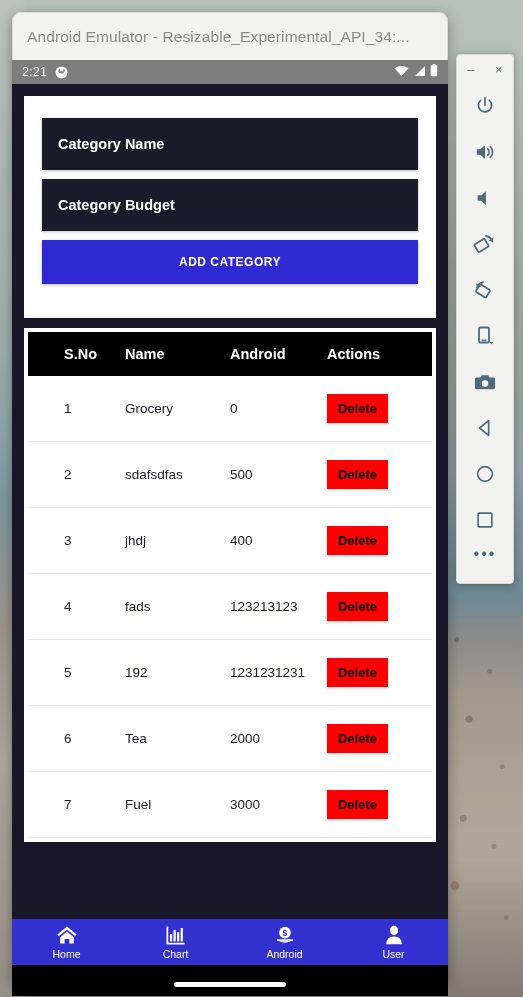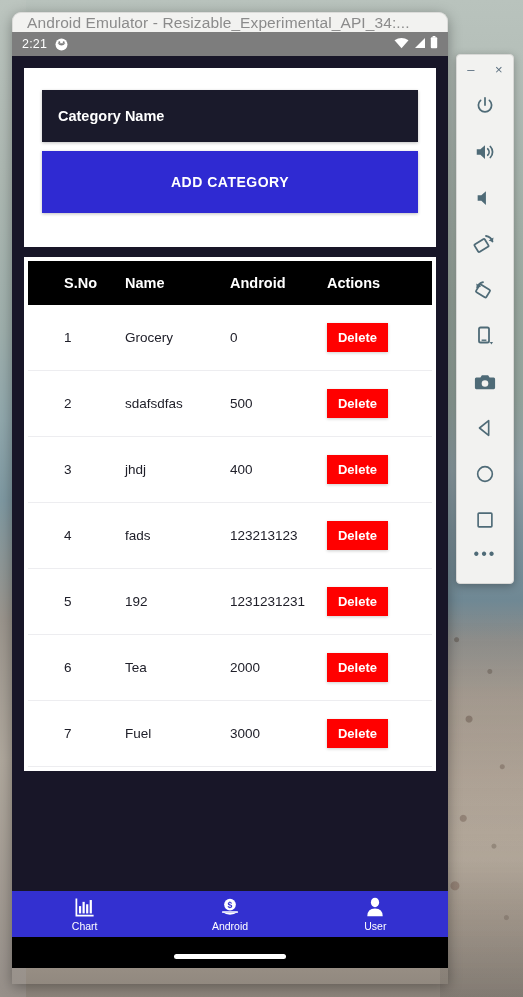--- a/index.html
+++ b/index.html
@@ -30,57 +30,57 @@
       radial-gradient(circle at 18% 72%, rgba(90,55,45,.30) 0 4px, transparent 5px),
       radial-gradient(circle at 80% 80%, rgba(60,45,35,.22) 0 2px, transparent 3px),
       linear-gradient(to bottom, rgba(0,0,0,0) 0%, rgba(120,110,100,.10) 60%, rgba(90,85,80,.22) 100%);
     opacity:.95;}
   #wallpaper .leftwash{position:absolute;left:0;top:0;width:26px;height:997px;
     background:linear-gradient(to bottom,#bcc5bf 0,#aeb9b3 180px,#9fb0ad 330px,#91a8ad 420px,#7f99a2 500px,#9b958d 620px,#b0a89d 760px,#97908a 997px);}
   
   #emu-window{position:absolute;left:12px;top:12px;width:436px;height:972px;
     border-radius:10px 10px 0 0;
     box-shadow:0 3px 14px rgba(0,0,0,.35);}
-  #emu-titlebar{height:20px;background:#f2f2f0;border-radius:9px 9px 0 0;
+  #emu-titlebar{height:48px;background:#f2f2f0;border-radius:9px 9px 0 0;
     display:flex;align-items:center;padding:0 14px;box-sizing:border-box;
     border:1px solid #dcdcda;border-bottom:none;}
   #emu-title{font-size:15.5px;color:#8b8b8b;white-space:nowrap;overflow:hidden;
     text-overflow:ellipsis;letter-spacing:.1px;}
   
   #statusbar{height:24px;background:#7d7d7d;display:flex;align-items:center;
     padding:10px 10px;box-sizing:border-box;color:#fff;font-size:12.5px;}
   #statusbar .time{font-size:12.5px;letter-spacing:.2px;}
   #statusbar .notif{margin-left:8px;display:inline-flex;}
   #statusbar .spacer{flex:1;}
   #statusbar .sysicons{display:flex;align-items:center;gap:4px;}
   
   #app{height:912px;background:#181628;position:relative;overflow:hidden;}
   .card{background:#ffffff;margin:12px 12px 4px 12px;}
   #form-card{padding:22px 18px 34px 18px;box-sizing:border-box;}
   .field{background:#1a1a2b;color:#fff;font-size:14.5px;font-weight:bold;
     padding:18px 16px;box-sizing:border-box;margin-bottom:9px;
     box-shadow:0 1px 3px rgba(0,0,0,.25);}
   .field .ph{color:#ffffff;}
   #add-btn{width:100%;background:#2f2ad2;color:#fff;border:none;
-    font-family:"Liberation Sans",sans-serif;font-size:14px;font-weight:bold;
-    letter-spacing:.5px;padding:23px 0;cursor:pointer;
+    font-family:"Liberation Sans",sans-serif;font-size:12px;font-weight:bold;
+    letter-spacing:.5px;padding:15px 0;cursor:pointer;
     box-shadow:0 1px 3px rgba(0,0,0,.25);}
   
   #table-card{margin-top:10px;padding:4px;box-sizing:border-box;}
   table{width:100%;border-collapse:collapse;table-layout:fixed;}
   thead tr{background:#000;}
   thead th{color:#fff;font-size:14.5px;font-weight:bold;text-align:left;
     padding:14px 0 14px 0;}
   th.c1,td.c1{width:24%;padding-left:36px;box-sizing:border-box;}
   th.c2,td.c2{width:26%;}
   th.c3,td.c3{width:24%;}
   th.c4,td.c4{width:26%;}
   tbody td{font-size:13.5px;color:#20202a;padding:18px 0;
     border-bottom:1px solid #ededf0;}
-  .del-btn{background:#ff0000;color:#ffffff;border:none;font-weight:bold;
+  .del-btn{background:#ff0000;color:#000000;border:none;font-weight:bold;
     font-family:"Liberation Sans",sans-serif;font-size:13px;
     padding:7px 11px;cursor:pointer;box-shadow:0 1px 3px rgba(0,0,0,.2);}
   
   #bottomnav{position:absolute;left:0;right:0;bottom:31px;height:46px;
     background:#3330d0;display:flex;}
   .navitem{flex:1;display:flex;flex-direction:column;align-items:center;
     justify-content:center;gap:2px;color:#fff;font-size:10.5px;cursor:pointer;}
   .navitem.active{background:#ffffff;color:#3330d0;}
   .navitem svg{display:block;}
   #gesturebar{position:absolute;left:0;right:0;bottom:0;height:31px;background:#000;}
@@ -143,20 +143,23 @@
       </span>
     </span>
   </div>
 
   <div id="app">
 
     <div class="card" id="form-card">
       <div class="field">
         <span class="ph">Category Name</span>
       </div>
+      <div class="field">
+        <span class="ph">Category Budget</span>
+      </div>
       <button id="add-btn">ADD CATEGORY</button>
     </div>
 
     <div class="card" id="table-card">
       <table>
         <thead>
           <tr>
             <th class="c1">S.No</th>
             <th class="c2">Name</th>
             <th class="c3">Android</th>
@@ -204,20 +207,29 @@
               <td class="c1">7</td>
               <td class="c2">Fuel</td>
               <td class="c3">3000</td>
               <td class="c4"><button class="del-btn">Delete</button></td>
             </tr>
           </tbody>
       </table>
     </div>
 
     <div id="bottomnav">
+        <div class="navitem">
+          <span>
+            <svg width="24" height="22" viewBox="0 0 24 24">
+              <path d="M12 2.6 L22.5 11.4 L20.8 13.2 L12 5.9 L3.2 13.2 L1.5 11.4 Z" fill="#ffffff"></path>
+              <path d="M12 8.2 L19.4 14.4 V21.4 H14.6 V16.4 H9.4 V21.4 H4.6 V14.4 Z" fill="#ffffff"></path>
+            </svg>
+          </span>
+          <span>Home</span>
+        </div>
         <div class="navitem">
           <span>
             <svg width="24" height="22" viewBox="0 0 24 24">
               <path d="M2.6 2.6 V21.4 H21.4" stroke="#ffffff" stroke-width="1.9" fill="none"></path>
               <rect x="5.4" y="11" width="2.4" height="8" fill="#ffffff"></rect>
               <rect x="9.3" y="6.4" width="2.4" height="12.6" fill="#ffffff"></rect>
               <rect x="13.2" y="9" width="2.4" height="10" fill="#ffffff"></rect>
               <rect x="17.1" y="4.4" width="2.4" height="14.6" fill="#ffffff"></rect>
             </svg>
           </span>

